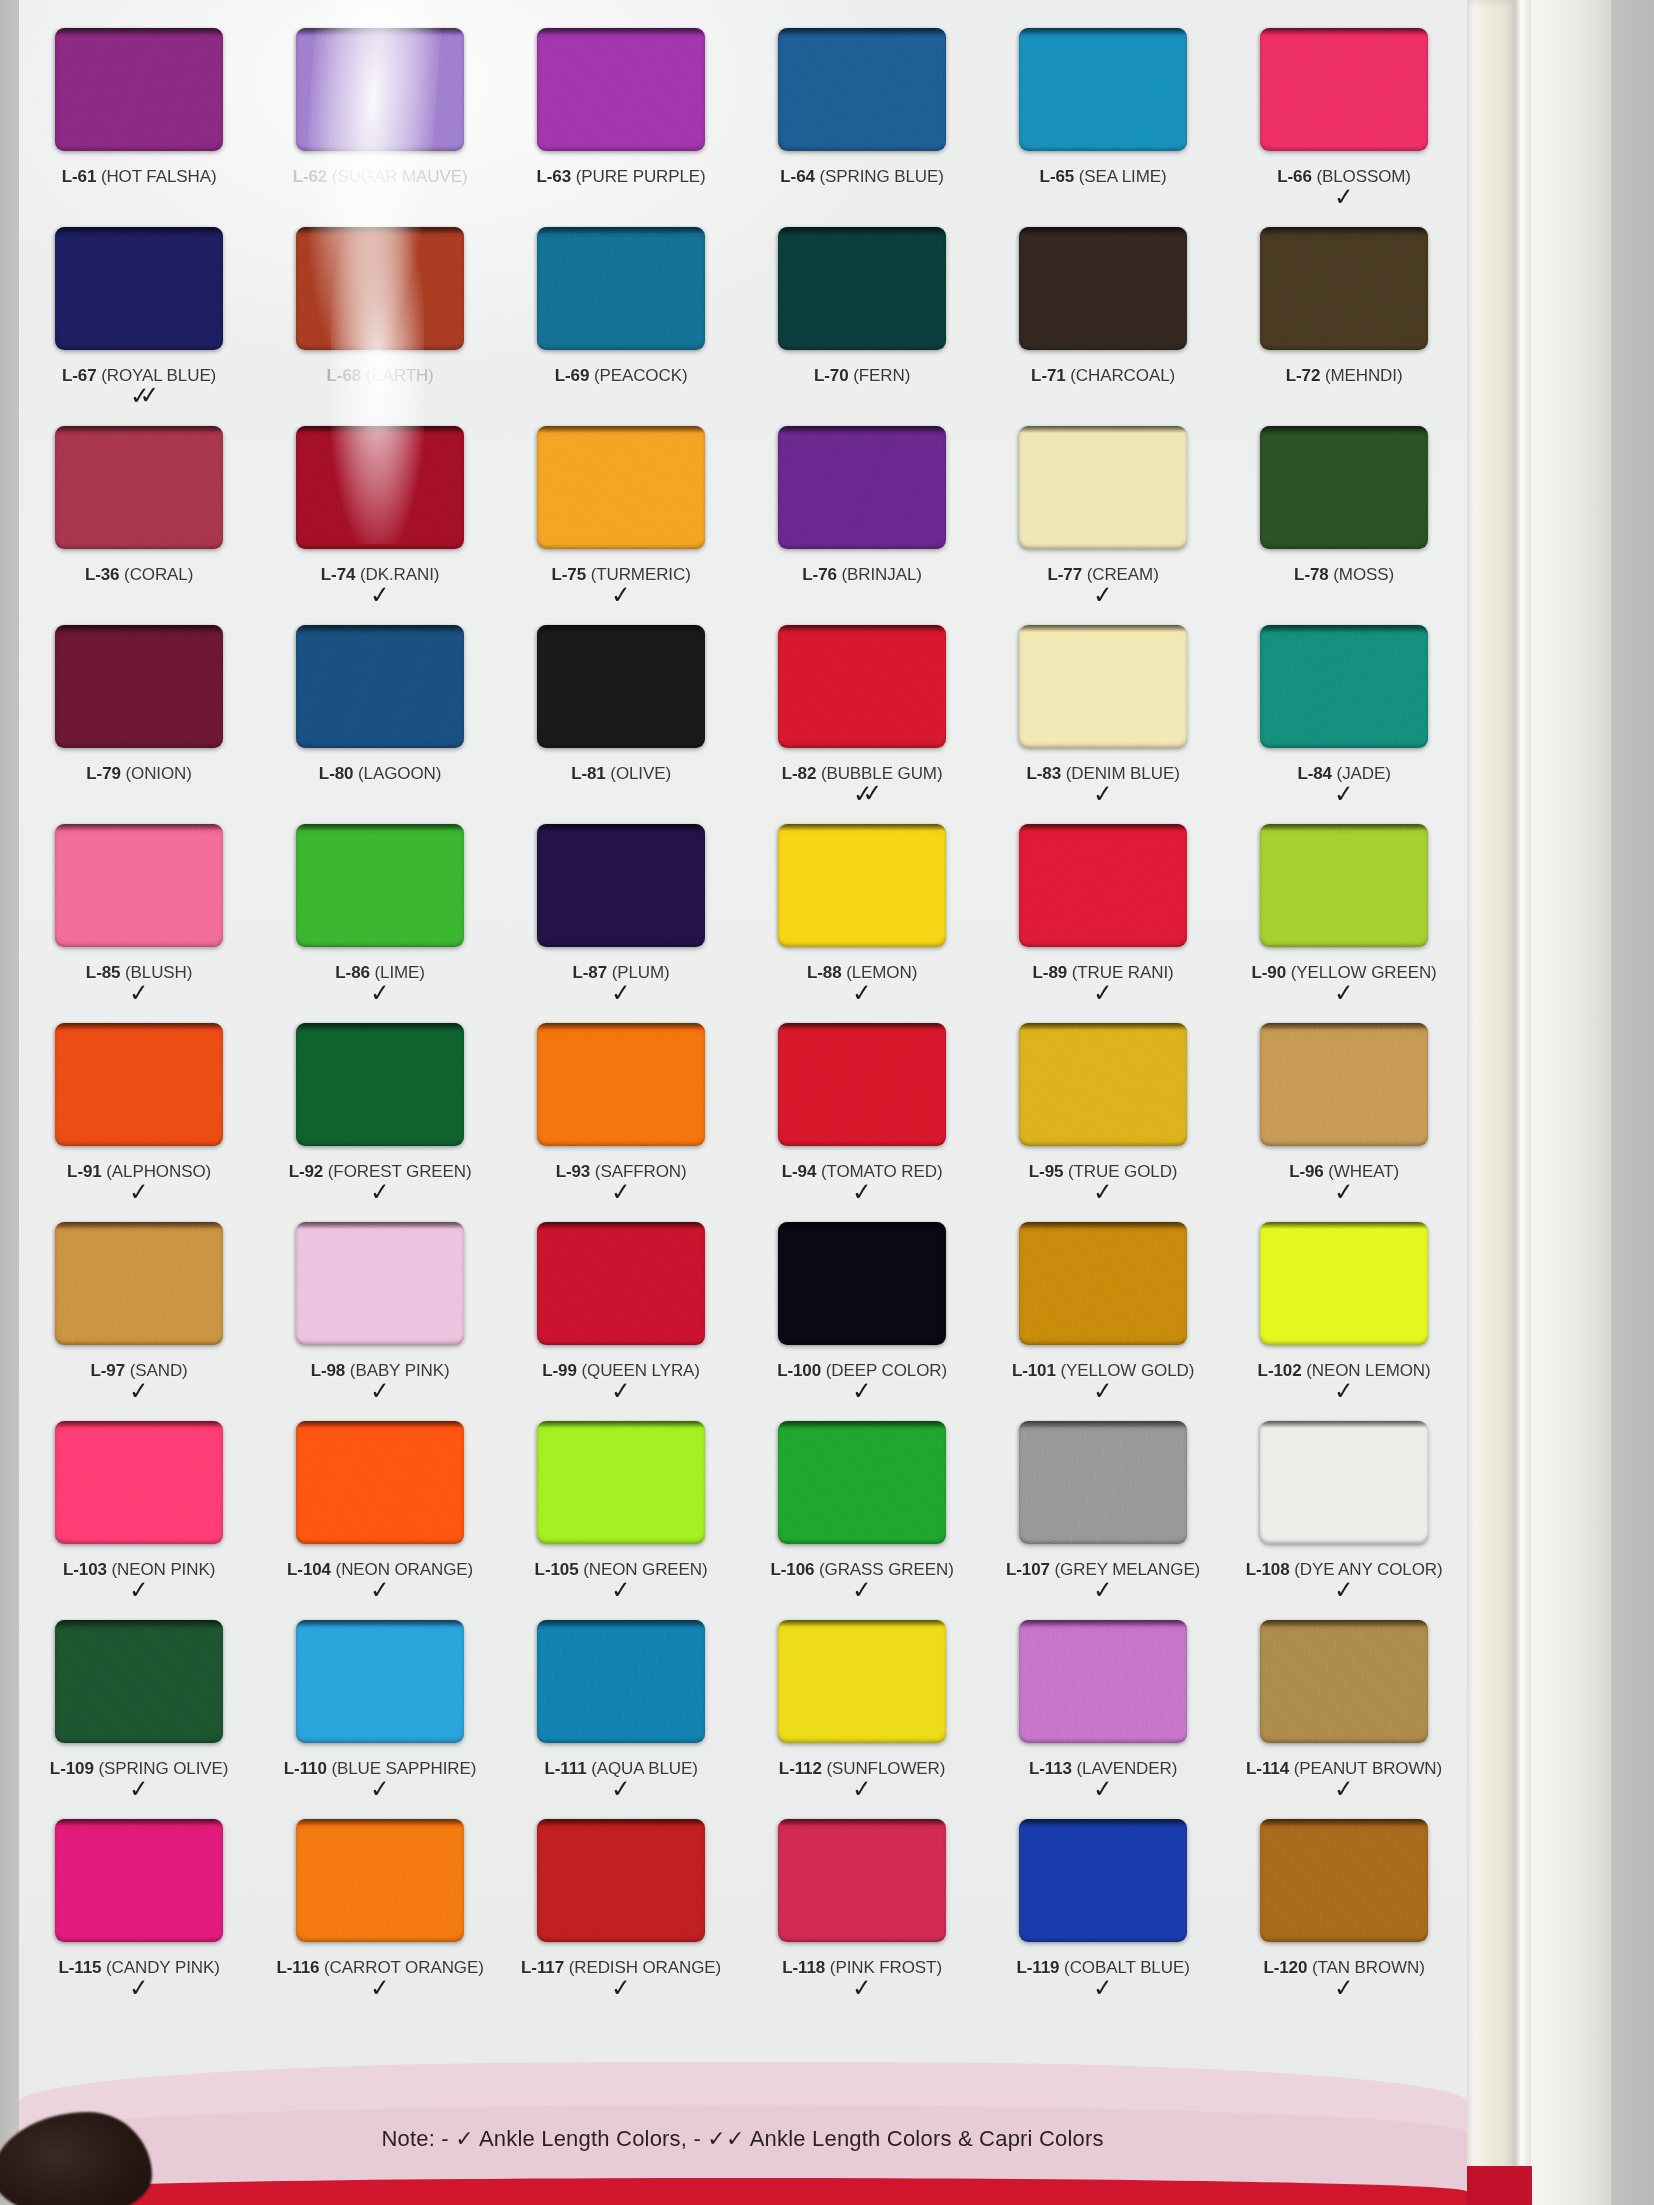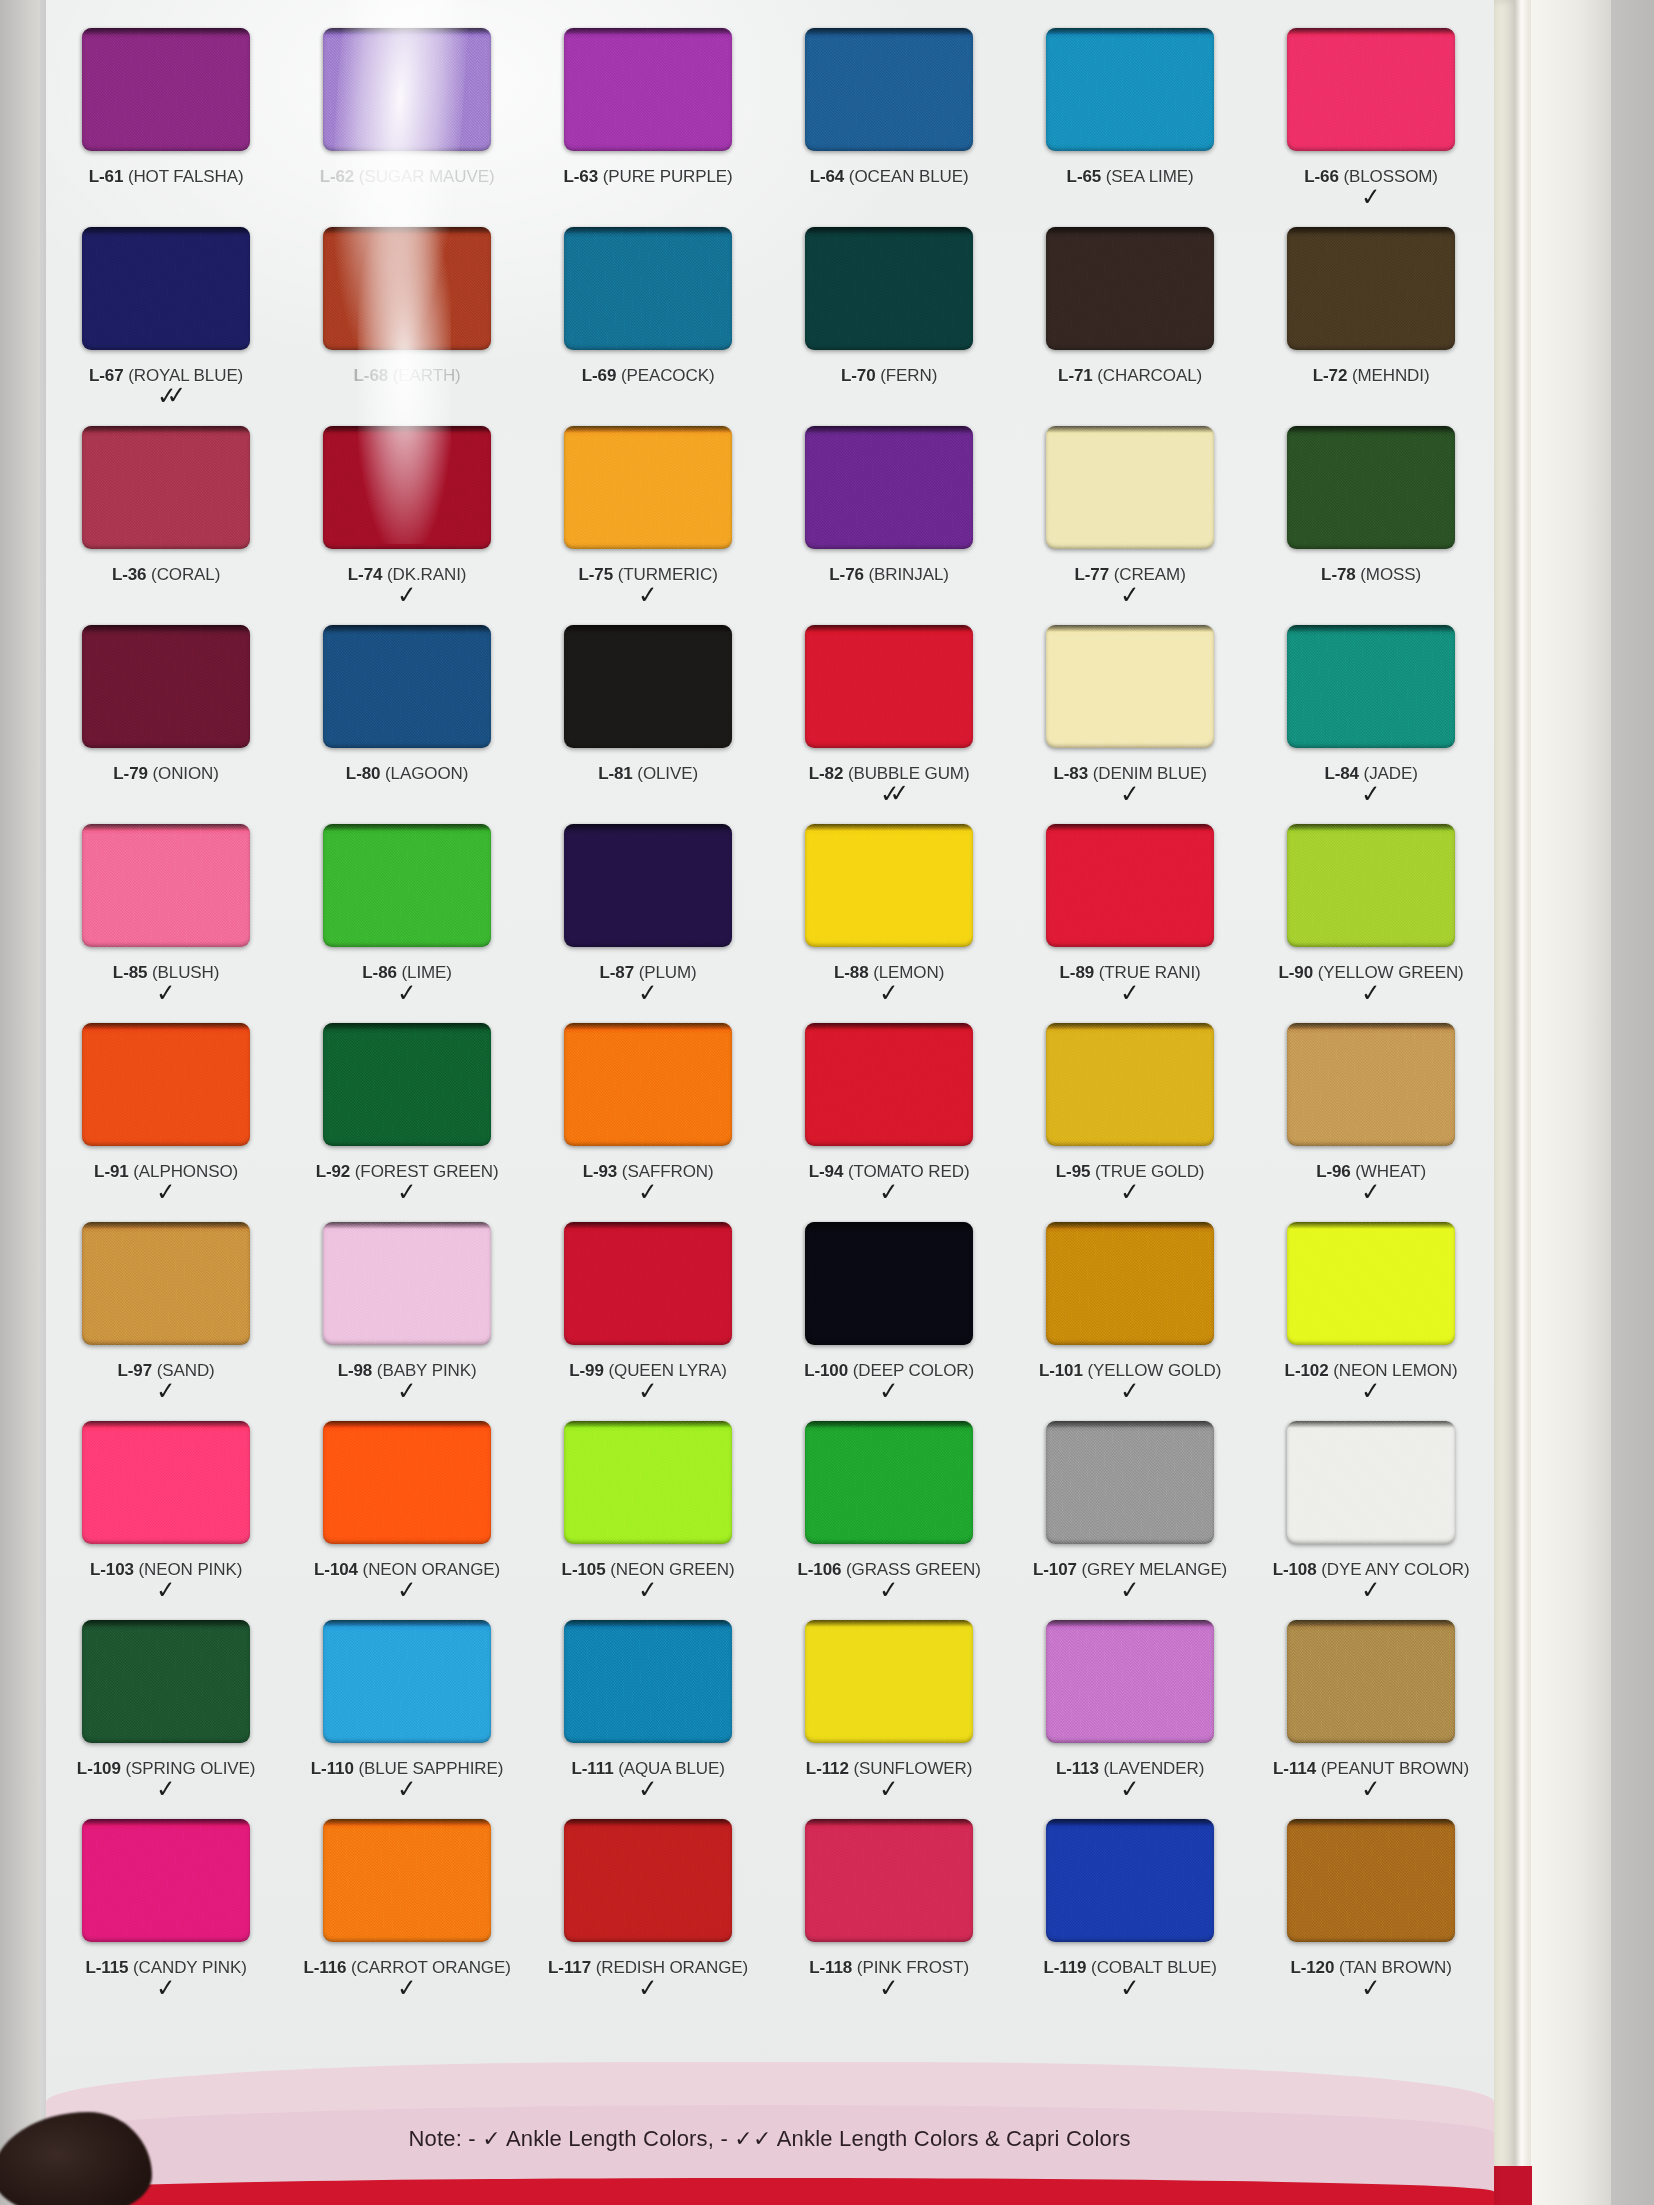--- a/index.html
+++ b/index.html
@@ -52,21 +52,20 @@
 
   
   .card{
     position:absolute;
     left:18.6px; top:0px;
     width:1448px; height:2205px;
     background:
       radial-gradient(797px 465px at 398px 80px, rgba(255,255,255,.85) 0%, rgba(255,255,255,0) 62%),
       linear-gradient(180deg,#eceeed 0%, #eef0ef 30%, #eceeed 65%, #e9ebea 100%);
     box-shadow:1.3px 0 6.6px rgba(0,0,0,.08);
-    margin-left:27px;
   }
   .glare{
     position:absolute; left:286px; top:-13.3px; width:126px; height:372px;
     background:radial-gradient(ellipse at 50% 30%, rgba(255,255,255,.95) 0%, rgba(255,255,255,.45) 45%, rgba(255,255,255,0) 75%);
     transform:rotate(4deg);
     pointer-events:none;
   }
   .glare2{
     position:absolute; left:312px; top:199px; width:93px; height:345px;
     background:radial-gradient(ellipse at 50% 50%, rgba(255,255,255,.92) 0%, rgba(255,255,255,.35) 50%, rgba(255,255,255,0) 78%);
@@ -215,21 +214,21 @@
           <div class="cell">
             <div class="swatch-wrap">
               <div class="swatch" style="background: rgb(164, 54, 174);"></div>
             </div>
             <div class="label"><span class="code">L-63</span> <span class="nm">(PURE PURPLE)</span></div>
           </div>
           <div class="cell">
             <div class="swatch-wrap">
               <div class="swatch" style="background: rgb(30, 95, 150);"></div>
             </div>
-            <div class="label"><span class="code">L-64</span> <span class="nm">(OCEAN BLUE)</span></div>
+            <div class="label"><span class="code">L-64</span> <span class="nm">(SPRING BLUE)</span></div>
           </div>
           <div class="cell">
             <div class="swatch-wrap">
               <div class="swatch" style="background: rgb(23, 146, 189);"></div>
             </div>
             <div class="label"><span class="code">L-65</span> <span class="nm">(SEA LIME)</span></div>
           </div>
           <div class="cell">
             <div class="swatch-wrap">
               <div class="swatch" style="background: rgb(238, 48, 105);"></div>

